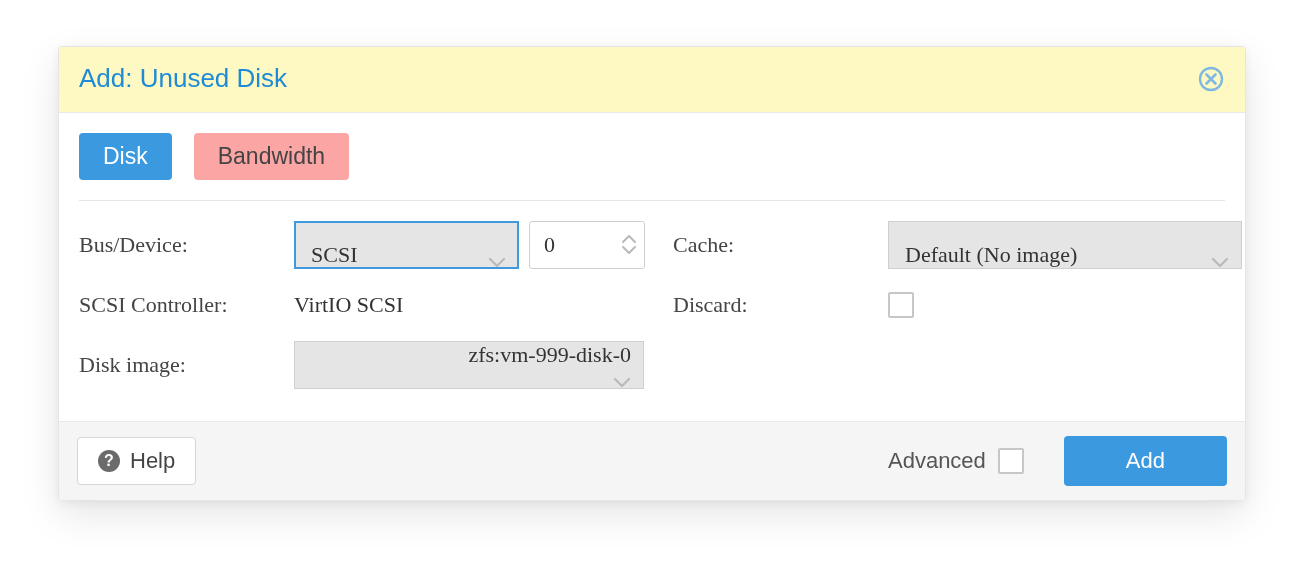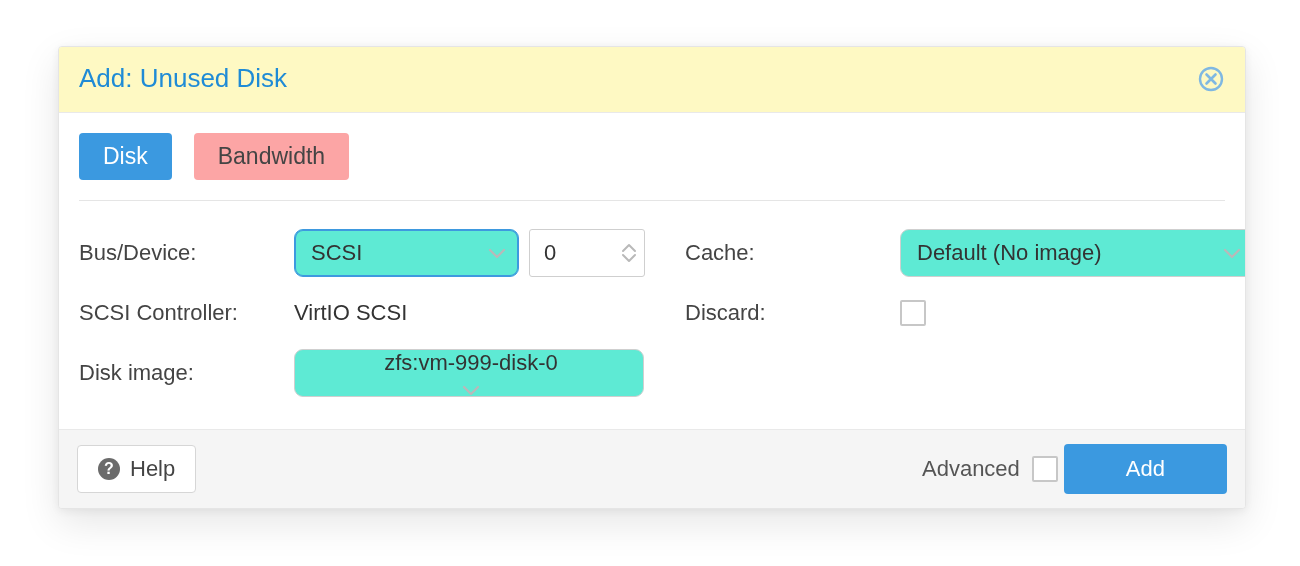--- a/index.html
+++ b/index.html
@@ -50,65 +50,66 @@
   .dlg-body {
     padding: 20px 20px 26px 20px;
     background: #fff;
   }
 
   .tabs {
     display: flex;
     gap: 22px;
     border-bottom: 1px solid #e5e5e5;
     padding-bottom: 20px;
-    margin-bottom: 22px;
+    margin-bottom: 14px;
   }
   .tab {
     padding: 10px 24px;
     border-radius: 4px;
     font-size: 23px;
     cursor: pointer;
     user-select: none;
   }
   .tab.active {
     background: #3b99e0;
     color: #fff;
   }
   .tab.inactive {
     background: #fca5a5;
     color: #444;
     text-align: right;
   }
 
   .form {
     display: flex;
-    gap: 40px;
+    gap: 28px;
+    font-family: Liberation Serif, serif;
   }
   .col { flex: 1 1 0; }
   .row {
     display: flex;
     align-items: center;
     min-height: 60px;
   }
   .lbl {
     width: 215px;
     color: #444;
     font-size: 22px;
   }
 
   .combo {
     display: inline-flex;
-    align-items: center;
+    align-items: flex-end;
     justify-content: space-between;
     border: 1px solid #cfcfcf;
-    border-radius: 9px;
+    border-radius: 0;
     height: 48px;
     padding: 0 12px 0 16px;
     color: #333;
-    background: #5eead4;
+    background: #e5e5e5;
     cursor: pointer;
     font-size: 22px;
   }
   .combo.focused {
     border-color: #3e99df;
     box-shadow: 0 0 0 1px #3e99df inset;
   }
   .combo .chev {
     color: #b9b9b9;
   }
@@ -184,21 +185,21 @@
     align-items: center;
     justify-content: center;
     font-weight: bold;
     font-size: 16px;
   }
   .footer-spacer { flex: 1; }
   .adv-wrap {
     display: inline-flex;
     align-items: center;
     gap: 12px;
-    margin-right: 6px;
+    margin-right: 40px;
     font-size: 22px;
     color: #555;
   }
   .add-btn {
     background: #3b99e0;
     color: #fff;
     border: none;
     border-radius: 4px;
     padding: 12px 62px;
     font-size: 22px;

